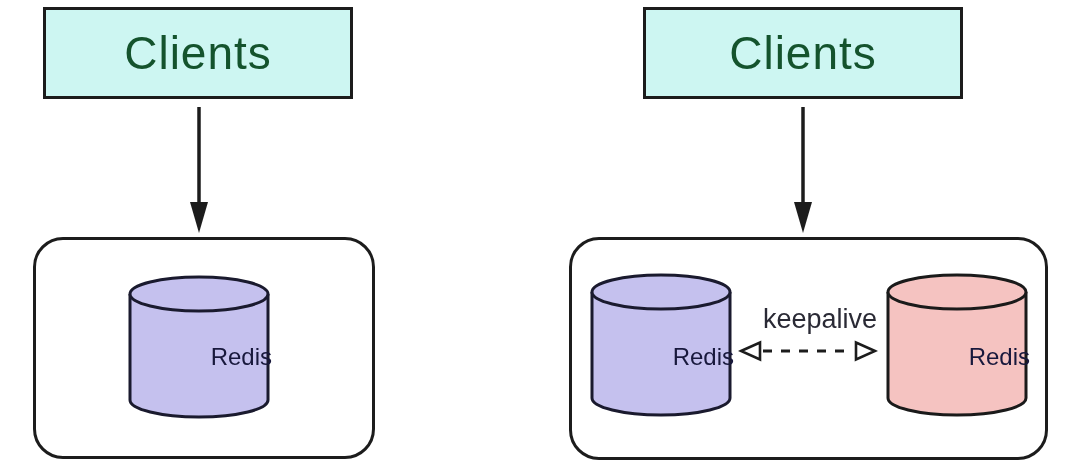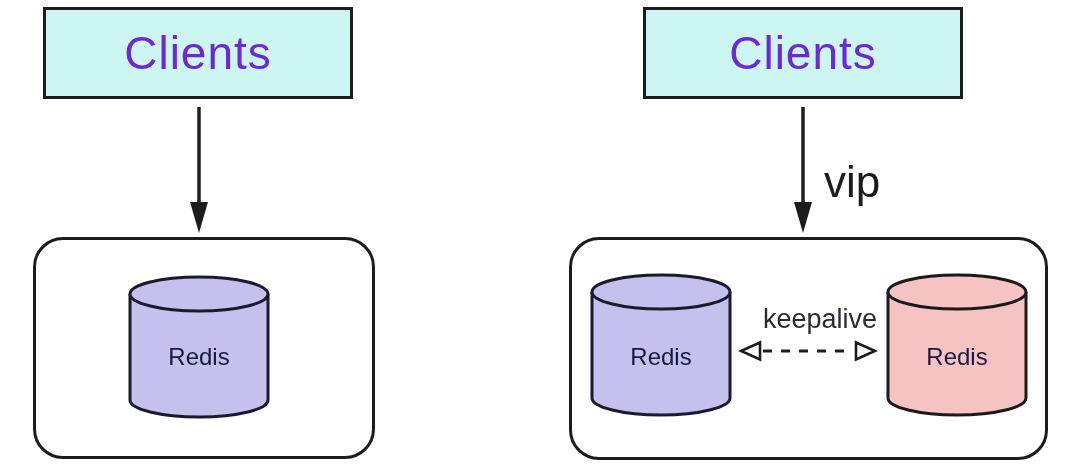--- a/index.html
+++ b/index.html
@@ -17,33 +17,33 @@
   }
   .abs { position: absolute; }
   .clients-box {
     box-sizing: border-box;
     background: #cdf6f2;
     border: 3px solid #1c1c1c;
     display: flex;
     align-items: center;
     justify-content: center;
     font-size: 46px;
-    color: #6d28d9;
+    color: #14532d;
     letter-spacing: 1px;
   }
   .node-container {
     box-sizing: border-box;
     background: #ffffff;
     border: 3px solid #1c1c1c;
     border-radius: 30px;
   }
   .cyl-label {
     font-size: 24px;
     color: #18183c;
-    text-align: center;
+    text-align: right;
     line-height: 26px;
   }
   .vip-label {
     font-size: 44px;
     color: #1c1c1c;
     line-height: 48px;
   }
   .keepalive-label {
     font-size: 27px;
     color: #2a2a35;
@@ -82,21 +82,20 @@
 
     <div class="clients-box abs" style="left:103px; top:7px; width:320px; height:92px;">
       <span>Clients</span>
     </div>
 
     <svg class="abs" style="left:251px; top:105px;" width="24" height="130" viewBox="0 0 24 130">
       <line x1="12" y1="2" x2="12" y2="101" stroke="#1c1c1c" stroke-width="3.5"></line>
       <polygon points="12,128 3,97 21,97" fill="#1c1c1c"></polygon>
     </svg>
 
-    <div class="vip-label abs" style="left:284px; top:158px;">vip</div>
 
     <div class="node-container abs" style="left:29px; top:237px; width:479px; height:223px;"></div>
 
     <svg class="abs" style="left:48px; top:269px;" width="146" height="152" viewBox="0 0 146 152">
       <path d="M4 23 V129 A69 17 0 0 0 142 129 V23" stroke="#1a1a2e" stroke-width="3" fill="#c5c1ee"></path>
       <ellipse cx="73" cy="23" rx="69" ry="17" stroke="#1a1a2e" stroke-width="3" fill="#c5c1ee"></ellipse>
     </svg>
     <div class="cyl-label abs" style="left:48px; top:344px; width:146px;">Redis</div>
 
     <svg class="abs" style="left:344px; top:269px;" width="146" height="152" viewBox="0 0 146 152">

